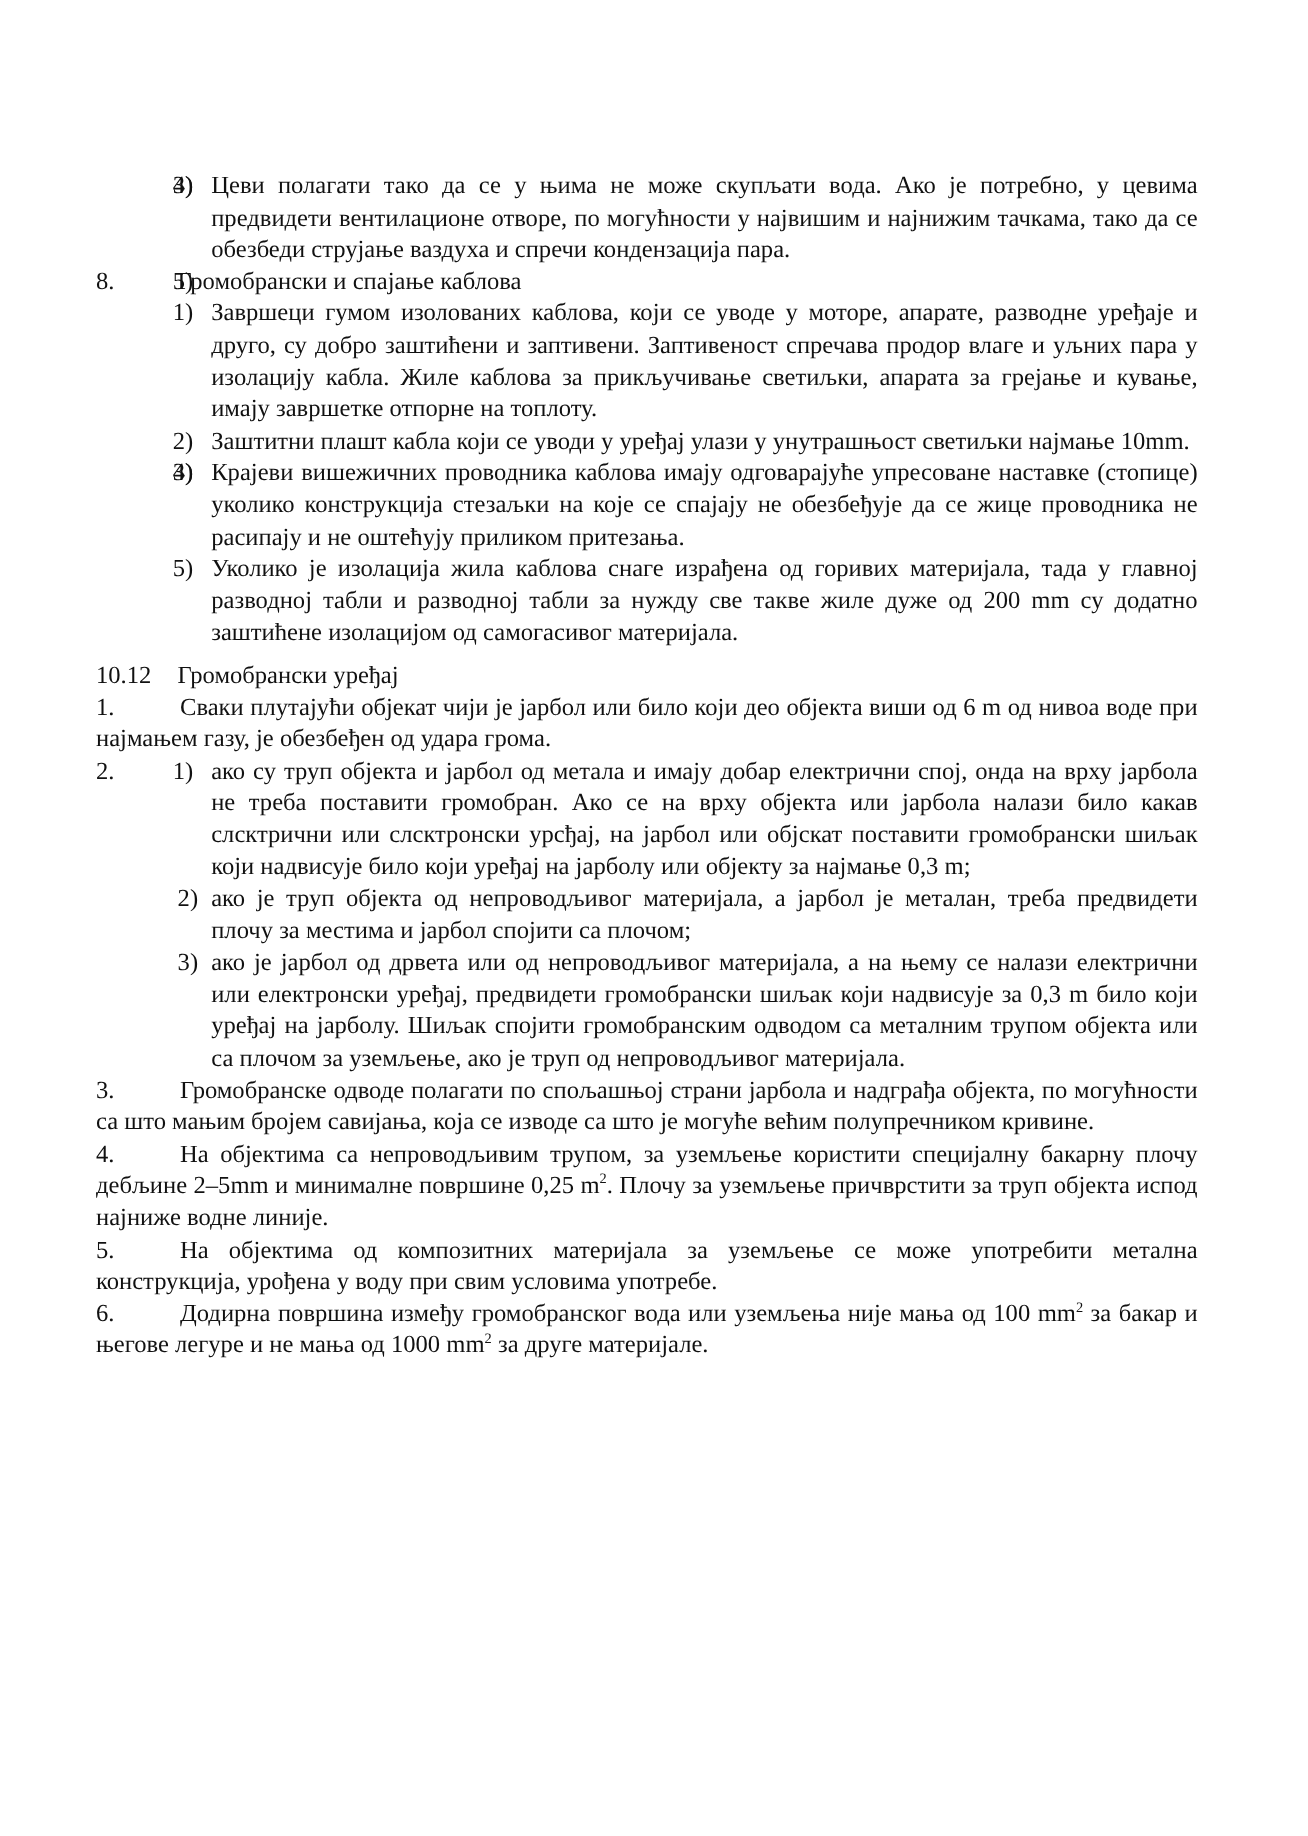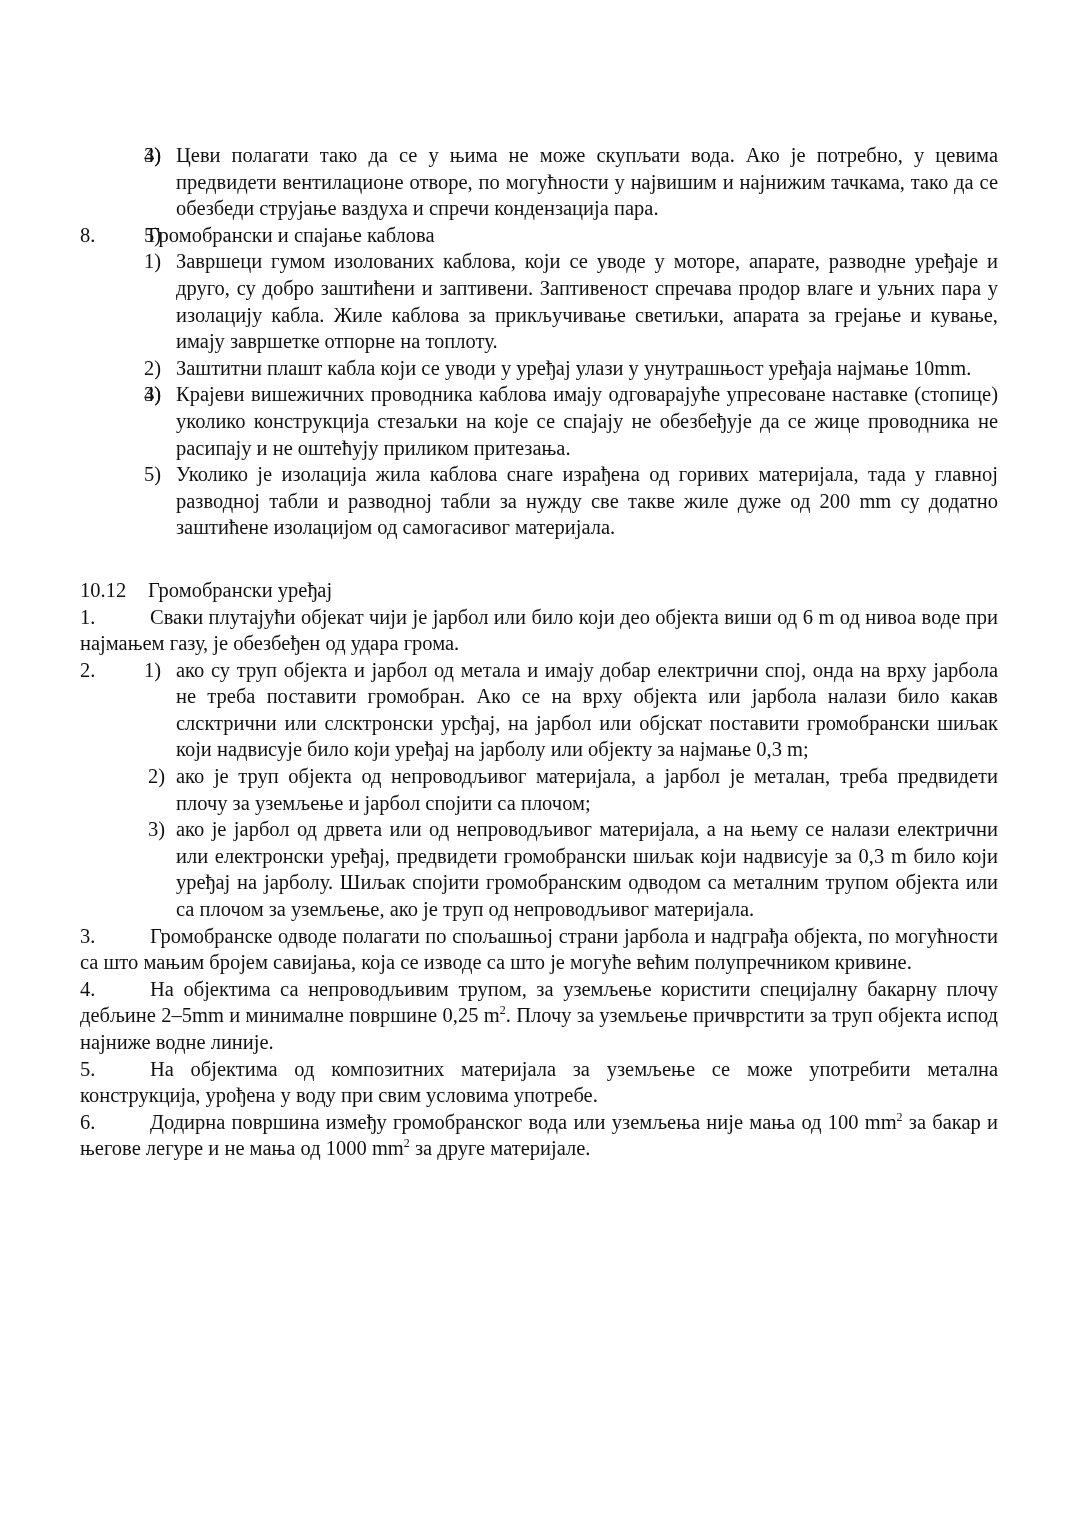--- a/index.html
+++ b/index.html
@@ -12,21 +12,21 @@
   }
   .page { position: absolute; left: 80px; top: 142px; width: 918px; }
   .sub { position: relative; padding-left: 96px; text-align: justify; }
   .sub .num { position: absolute; left: 64px; top: 0; }
   .sub.shift { padding-left: 96px; }
   .sub.shift .num { left: 68px; }
   .top { position: relative; padding-left: 68px; }
   .top .num { position: absolute; left: 0; top: 0; }
   .para { text-align: justify; text-indent: 70px; position: relative; }
   .para .num { position: absolute; left: 0; top: 0; text-indent: 0; }
-  .heading { margin-top: 36px; }
+  .heading { margin-top: 9px; }
   .heading .hnum { display: inline-block; width: 68px; }
   sup { font-size: 12px; line-height: 0; vertical-align: 8px; }
 </style>
 </head>
 <body>
 
 <div class="page">
 
   <div class="sub">
     <span class="num">3)</span>
@@ -42,21 +42,21 @@
   <div class="top">
     <span class="num">8.</span>
     <span>Громобрански и спајање каблова</span>
   </div>
   <div class="sub">
     <span class="num">1)</span>
     <span>Завршеци гумом изолованих каблова, који се уводе у моторе, апарате, разводне уређаје и друго, су добро заштићени и заптивени. Заптивеност спречава продор влаге и уљних пара у изолацију кабла. Жиле каблова за прикључивање светиљки, апарата за грејање и кување, имају завршетке отпорне на топлоту.</span>
   </div>
   <div class="sub">
     <span class="num">2)</span>
-    <span>Заштитни плашт кабла који се уводи у уређај улази у унутрашњост уређаја најмање 10mm.</span>
+    <span>Заштитни плашт кабла који се уводи у уређај улази у унутрашњост светиљки најмање 10mm.</span>
   </div>
   <div class="sub">
     <span class="num">3)</span>
   </div>
   <div class="sub">
     <span class="num">4)</span>
     <span>Крајеви вишежичних проводника каблова имају одговарајуће упресоване наставке (стопице) уколико конструкција стезаљки на које се спајају не обезбеђује да се жице проводника не расипају и не оштећују приликом притезања.</span>
   </div>
   <div class="sub">
     <span class="num">5)</span>
@@ -74,21 +74,21 @@
 
   <div class="top">
     <span class="num">2.</span>
   </div>
   <div class="sub">
     <span class="num">1)</span>
     <span>ако су труп објекта и јарбол од метала и имају добар електрични спој, онда на врху јарбола не треба поставити громобран. Ако се на врху објекта или јарбола налази било какав слсктрични или слсктронски урсђај, на јарбол или објскат поставити громобрански шиљак који надвисује било који уређај на јарболу или  објекту  за најмање 0,3 m;</span>
   </div>
   <div class="sub shift">
     <span class="num">2)</span>
-    <span>ако је труп објекта од непроводљивог материјала, а јарбол је металан, треба предвидети плочу за уземљење и јарбол спојити са плочом;</span>
+    <span>ако је труп објекта од непроводљивог материјала, а јарбол је металан, треба предвидети плочу за местима и јарбол спојити са плочом;</span>
   </div>
   <div class="sub shift">
     <span class="num">3)</span>
     <span>ако је јарбол од дрвета или од непроводљивог материјала, а на њему се налази електрични или електронски уређај, предвидети громобрански шиљак који надвисује за 0,3 m било који уређај на јарболу. Шиљак спојити громобранским одводом са металним трупом објекта или са плочом за уземљење, ако је труп од непроводљивог материјала.</span>
   </div>
 
   <div class="para">
     <span class="num">3.</span>
     <span>Громобранске одводе полагати по спољашњој страни јарбола и надграђа објекта, по могућности са што мањим бројем савијања, која се изводе са што је могуће већим полупречником кривине.</span>
   </div>

